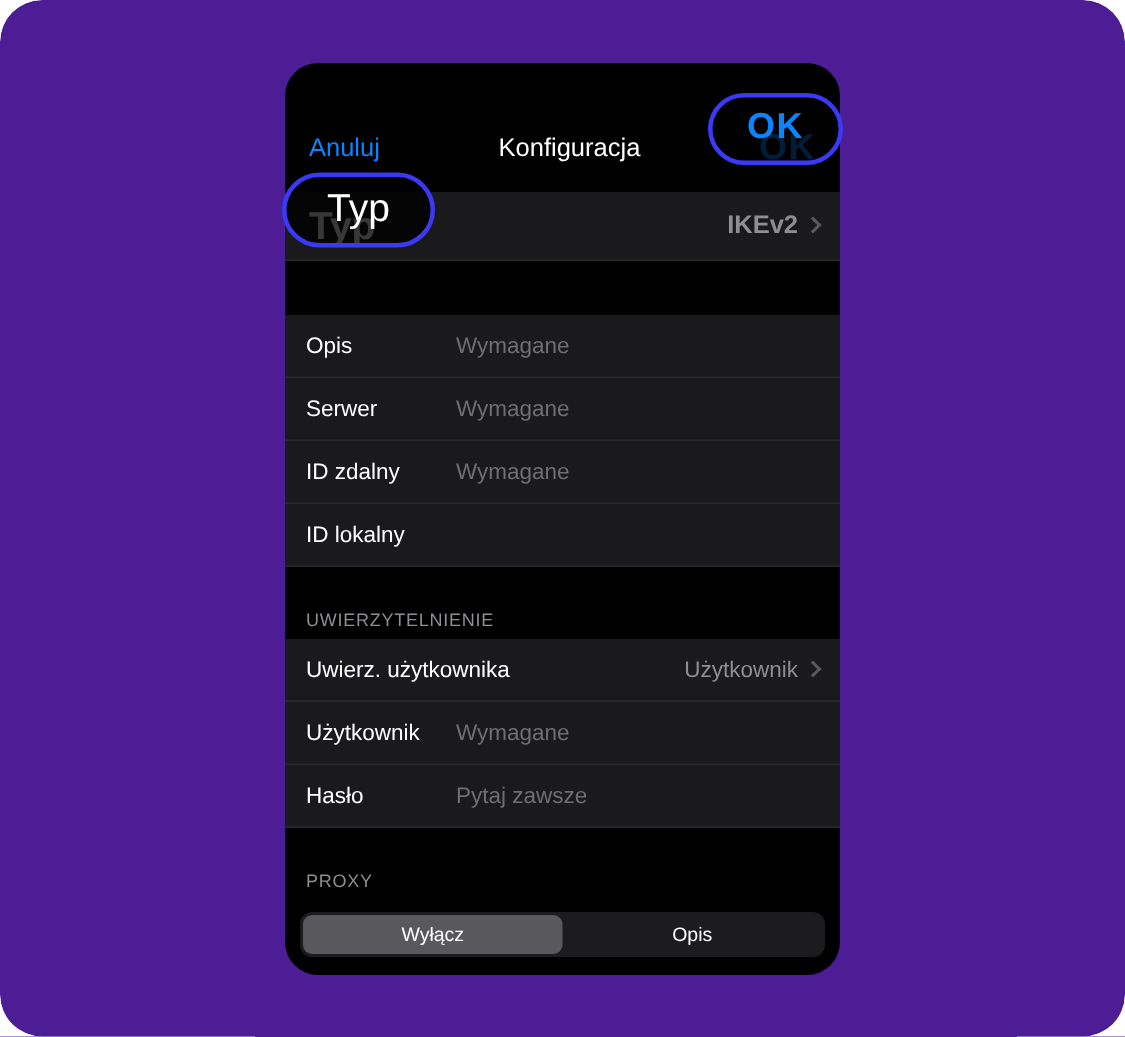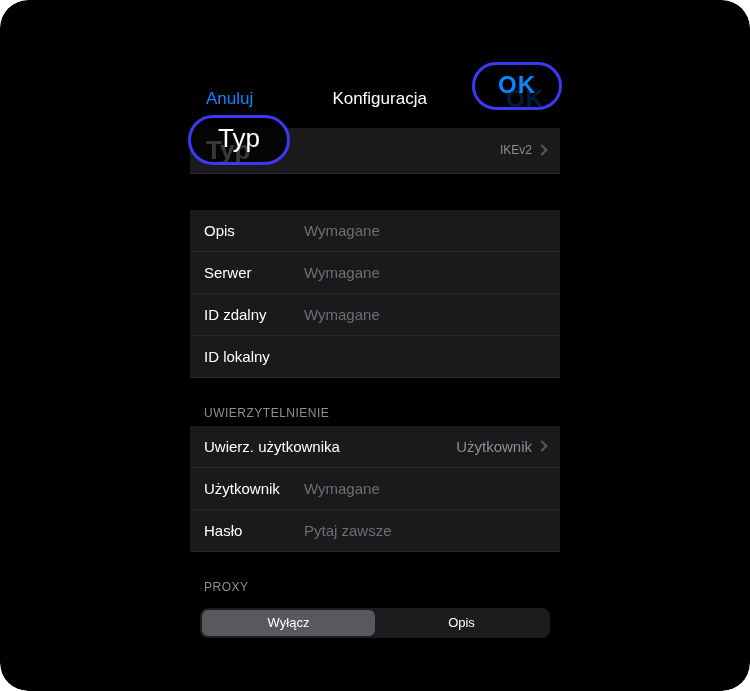--- a/index.html
+++ b/index.html
@@ -9,21 +9,21 @@
     font-family: -apple-system, "Helvetica Neue", Helvetica, Arial, sans-serif;
     display: flex;
     align-items: center;
     justify-content: center;
     border-radius: 28px;
   }
   .card {
     position: relative;
     width: 750px;
     height: 691px;
-    background: #000000;
+    background: #4c1d95;
     border-radius: 28px;
     display: flex;
     align-items: center;
     justify-content: center;
   }
   .phone {
     width: 370px;
     height: 608px;
     background: #000;
     border-radius: 22px;
@@ -73,21 +73,21 @@
     font-size: 15px;
   }
   .row input::placeholder { color: #6e6e73; }
   .chevron { width: 8px; height: 8px; border-right: 2px solid #5a5a5e; border-top: 2px solid #5a5a5e; transform: rotate(45deg); flex: 0 0 auto; }
 
   .type-row {
     height: 46px;
     background: #1a1a1c;
   }
   .type-row .label { font-size: 26px; font-weight: 600; color: #fff; width: auto; flex: 0 0 auto; padding-left: 2px;}
-  .type-row .value { font-size: 12px; color: #8e8e93; }
+  .type-row .value { font-size: 17px; color: #8e8e93; font-weight: bold; }
 
   .section-gap { height: 36px; background: #000; }
   .section-header {
     color: #8e8e93;
     font-size: 12px;
     letter-spacing: 0.5px;
     padding: 28px 24px 6px 14px;
     text-transform: uppercase;
     background: #000;
   }

